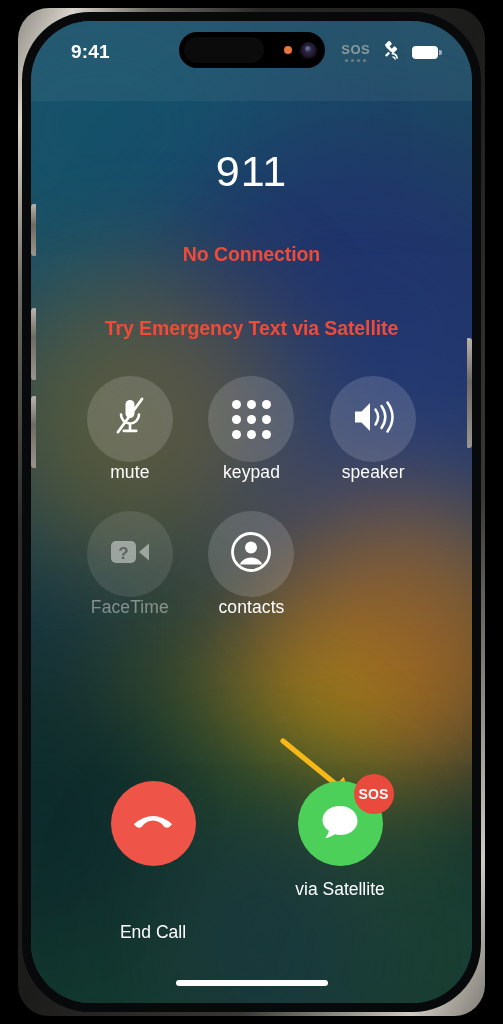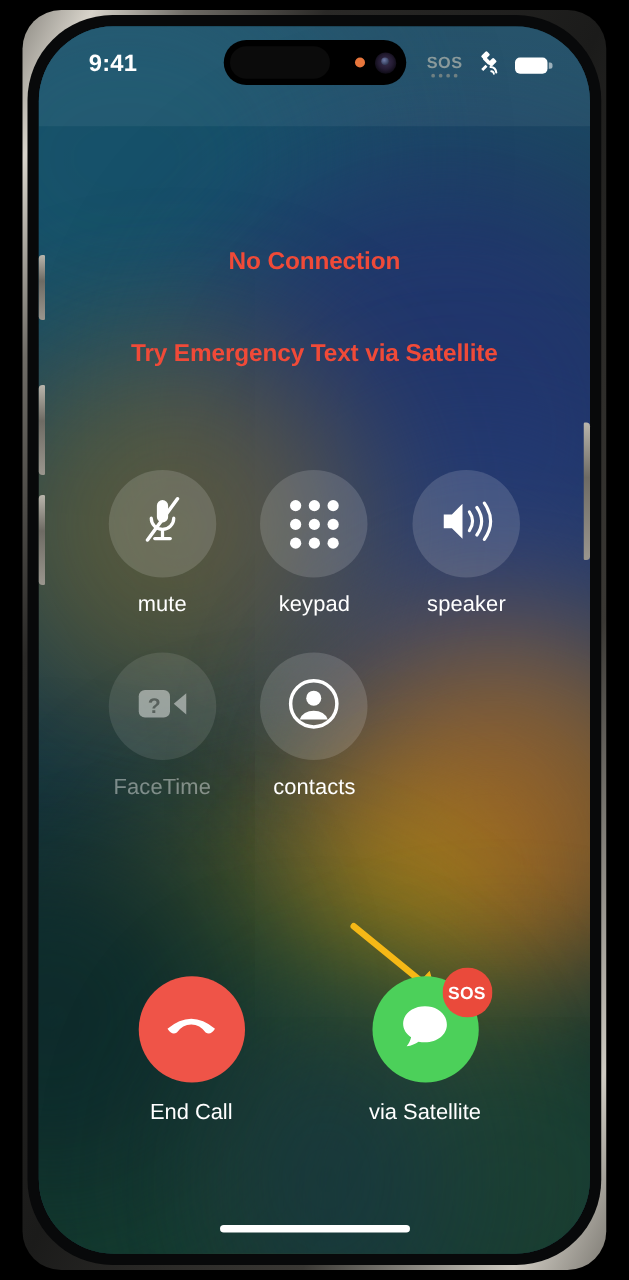--- a/index.html
+++ b/index.html
@@ -178,21 +178,21 @@
   }
 
   
   #control-grid {
     position:absolute; left:0; right:0; top:355px;
     display:grid; grid-template-columns:repeat(3,1fr);
     row-gap:28px;
     padding:0 38px;
   }
   .control-cell {
-    display:flex; flex-direction:column; align-items:center; gap:11px;
+    display:flex; flex-direction:column; align-items:center; 
   }
   .control-circle {
     width:86px; height:86px; border-radius:50%;
     background:rgba(255,255,255,.145);
     display:flex; align-items:center; justify-content:center;
   }
   .control-label {
     font-size:17.5px; color:#fff; letter-spacing:.1px;
   }
   .control-cell.disabled .control-circle { background:rgba(255,255,255,.10); }
@@ -202,21 +202,21 @@
   
   #keypad-dots { display:grid; grid-template-columns:repeat(3,9px); gap:6px; }
   #keypad-dots i { width:9px; height:9px; border-radius:50%; background:#fff; }
 
   
   #bottom-actions {
     position:absolute; left:0; right:0; top:760px;
     display:flex; justify-content:space-between; padding:0 52px;
   }
   .action-cell { display:flex; flex-direction:column; align-items:center; }
-  #end-call-cell { width:140px; }
+  #end-call-cell { width:140px;gap:43px; }
   #emergency-text-cell { width:160px; }
   .action-circle {
     width:85px; height:85px; border-radius:50%;
     display:flex; align-items:center; justify-content:center;
     position:relative;
   }
   #end-call-circle { background:#ef5448; }
   #emergency-text-circle { background:#4cd05a; }
   #sos-badge {
     position:absolute; right:-11px; top:-7px;
@@ -307,20 +307,21 @@
         </div>
       </div>
 
       <div id="dynamic-island">
         <div id="island-pill"></div>
         <div id="mic-active-dot"></div>
         <div id="front-camera"></div>
       </div>
 
       <div id="call-header">
+        <div id="call-number">911</div>
         <div id="call-status-lines">
           <div class="call-status">No Connection</div>
           <div class="call-status">Try Emergency Text via Satellite</div>
         </div>
       </div>
 
       <div id="control-grid">
 
         <div class="control-cell">
           <div class="control-circle">

